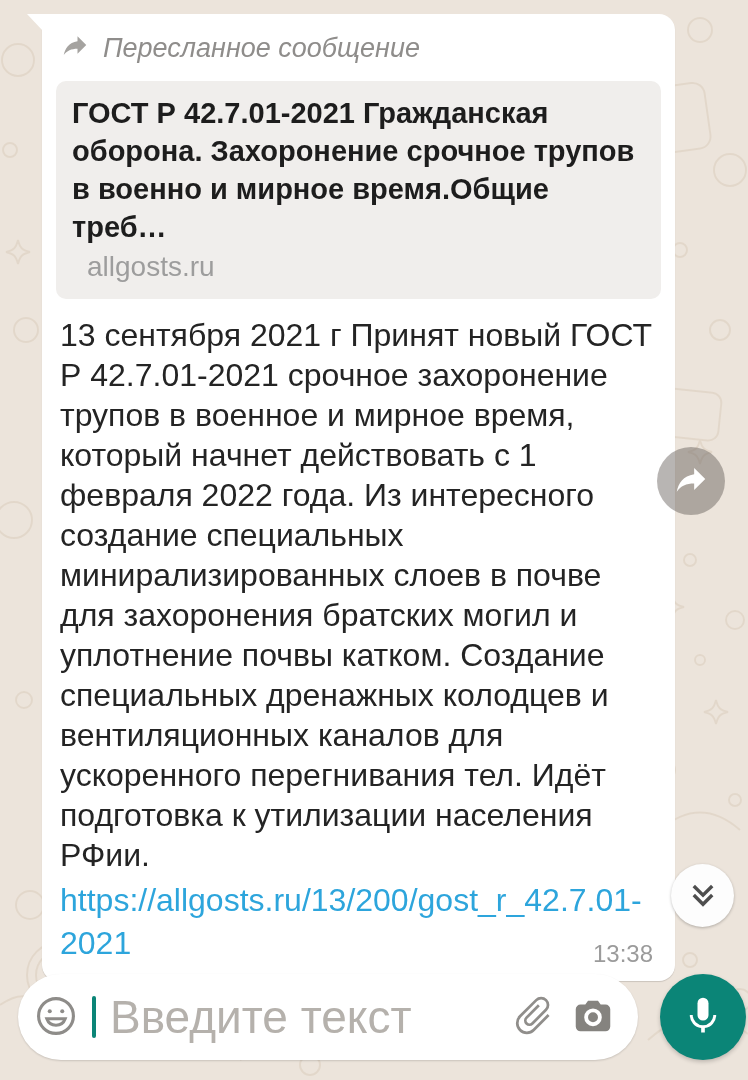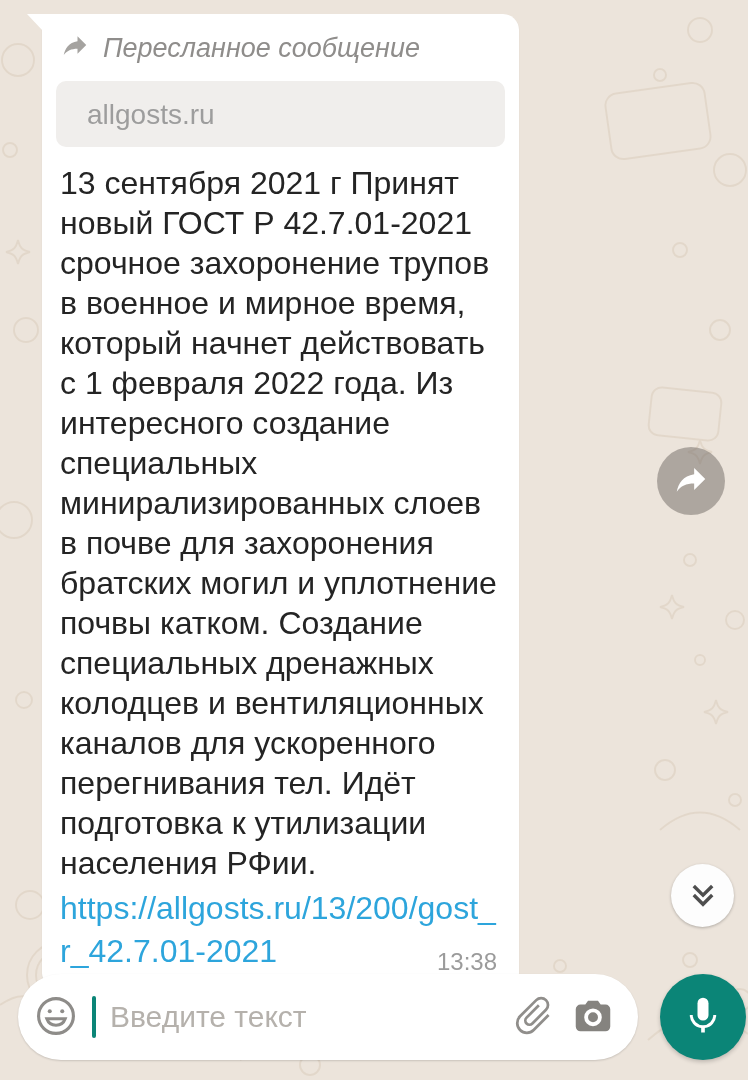--- a/index.html
+++ b/index.html
@@ -5,21 +5,21 @@
   html,body{margin:0;padding:0;}
   body{
     width:748px;height:1080px;position:relative;overflow:hidden;
     background:#ece4db;
     font-family:"Liberation Sans", sans-serif;
   }
   .wallpaper{position:absolute;left:0;top:0;z-index:0;}
 
   
   .bubble{
-    position:absolute;left:42px;top:14px;width:477px;z-index:2;
+    position:absolute;left:42px;top:14px;width:633px;z-index:2;
     background:#ffffff;border-radius:16px;border-top-left-radius:0;
     box-shadow:0 1px 1px rgba(0,0,0,.14);
     padding:12px 14px 16px 14px;box-sizing:border-box;
   }
   .bubble-tail{
     position:absolute;left:-15px;top:0;width:0;height:0;
     border-top:0 solid transparent;
     border-right:16px solid #ffffff;
     border-bottom:17px solid transparent;
   }
@@ -77,21 +77,21 @@
   .icon-btn{
     background:none;border:0;padding:0;margin:0;cursor:pointer;
     display:flex;align-items:center;justify-content:center;
   }
   .caret{
     width:4px;height:42px;background:#0b8577;border-radius:2px;flex:0 0 auto;
   }
   .composer input{
     flex:1 1 auto;min-width:0;border:0;outline:none;background:transparent;
     font-family:"Liberation Sans", sans-serif;
-    font-size:30px;color:#1d4ed8;padding:0;
+    font-size:46px;color:#1d4ed8;padding:0;
   }
   .composer input::placeholder{color:#b5b1ac;}
   .mic-fab{
     position:absolute;left:660px;top:974px;width:86px;height:86px;z-index:3;
     border-radius:50%;background:#0b8577;border:0;cursor:pointer;
     display:flex;align-items:center;justify-content:center;
     box-shadow:0 2px 4px rgba(0,0,0,.2);
   }
 </style>
 </head>
@@ -142,20 +142,21 @@
   <div class="fwd-row">
     <span>
       <svg width="30" height="30" viewBox="0 0 24 24" fill="#a5a3a0">
         <path d="M10 9V5l-7 7 7 7v-4.1c5 0 8.5 1.6 11 5.1-1-5-4-10-11-11z" transform="scale(-1,1) translate(-24,0)"></path>
       </svg>
     </span>
     <span>Пересланное сообщение</span>
   </div>
 
   <div class="preview">
+    <div class="preview-title">ГОСТ Р 42.7.01-2021 Гражданская оборона. Захоронение срочное трупов в военно и мирное время.Общие треб…</div>
     <div class="preview-domain">allgosts.ru</div>
   </div>
 
   <div class="body-text">13 сентября 2021 г Принят новый ГОСТ Р 42.7.01-2021 срочное захоронение трупов в военное и мирное время, который начнет действовать с 1 февраля 2022 года. Из интересного создание специальных минирализированных слоев в почве для захоронения братских могил и уплотнение почвы катком. Создание специальных дренажных колодцев и вентиляционных каналов для ускоренного перегнивания тел. Идёт подготовка к утилизации населения РФии.</div>
   <a class="msg-link">https://allgosts.ru/13/200/gost_r_42.7.01-2021</a>
 
   <div class="msg-time">13:38</div>
 </div>
 
 <div class="fab-forward">

